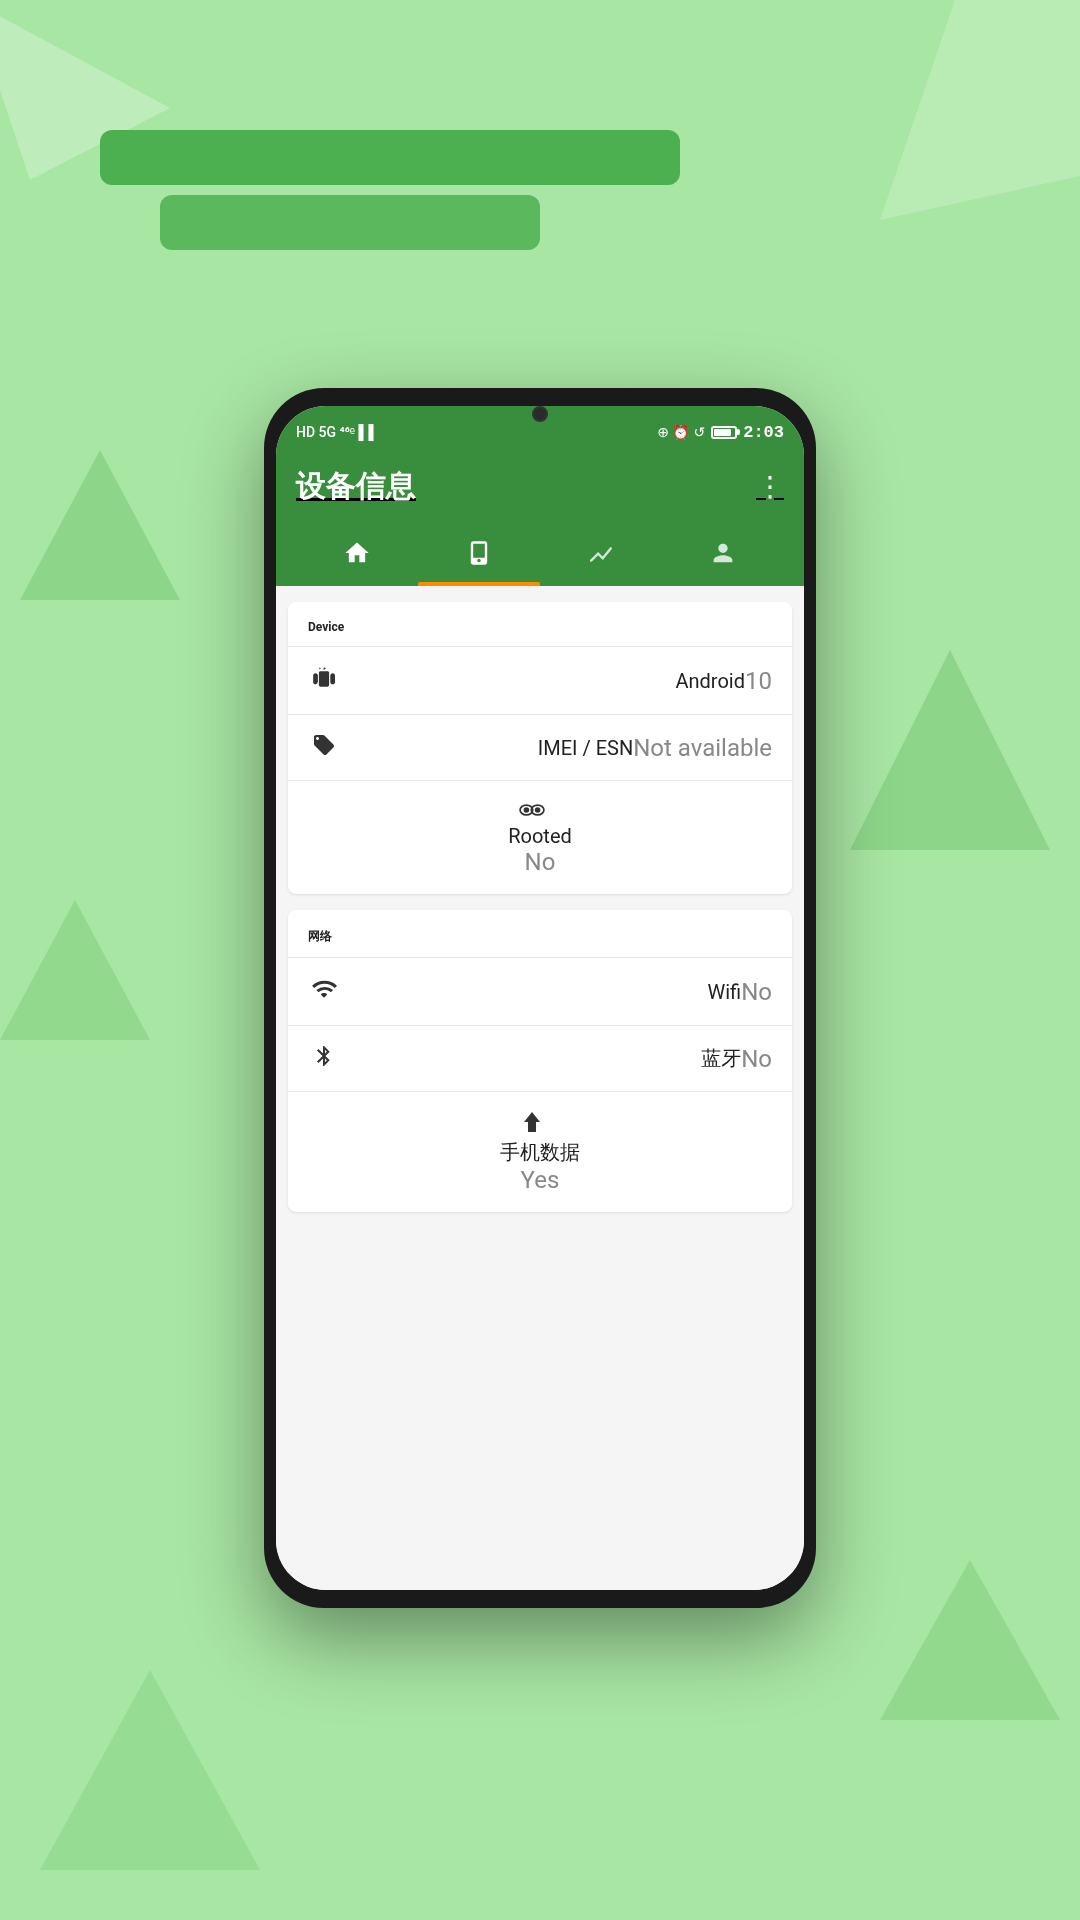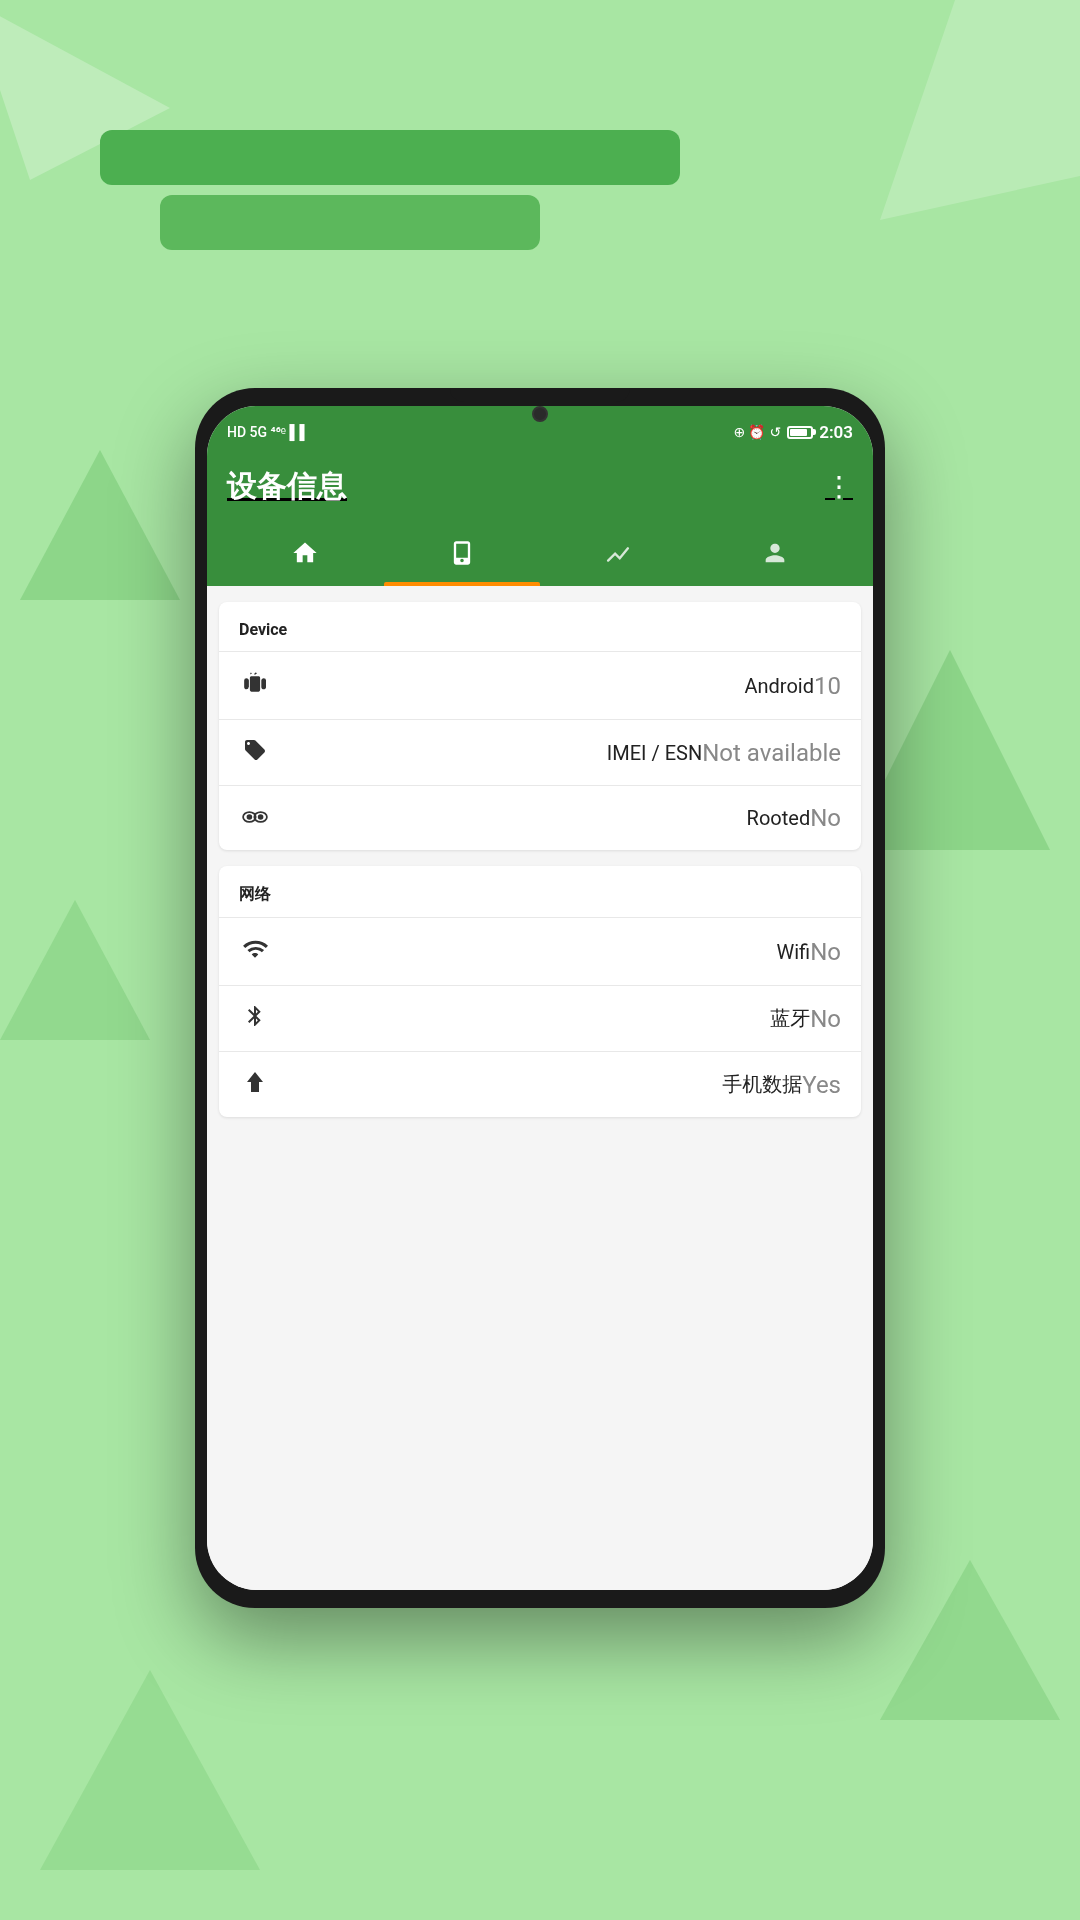--- a/index.html
+++ b/index.html
@@ -58,21 +58,21 @@
       width: 380px;
       height: 55px;
       background: #5cb85c;
       border-radius: 12px;
       margin-left: 60px;
     }
 
     
     .phone-frame {
       position: relative;
-      width: 690px;
+      width: 552px;
       height: 1220px;
       background: #1a1a1a;
       border-radius: 60px;
       box-shadow: 0 30px 80px rgba(0,0,0,0.4);
       margin-top: 76px;
     }
 
     .phone-screen {
       position: absolute;
       top: 18px;
@@ -139,20 +139,21 @@
     .status-right {
       display: flex;
       align-items: center;
       gap: 6px;
     }
 
     .status-time {
       font-size: 17px;
       color: white;
       font-weight: 600;
+      font-family: Liberation Mono, monospace;
     }
 
     .battery-icon {
       width: 26px;
       height: 13px;
       border: 2px solid white;
       border-radius: 3px;
       position: relative;
       display: inline-block;
     }
@@ -252,36 +253,37 @@
     .info-card {
       background: white;
       margin: 16px 12px;
       border-radius: 8px;
       overflow: hidden;
       box-shadow: 0 1px 3px rgba(0,0,0,0.1);
     }
 
     .card-section-title {
       padding: 18px 20px 12px;
-      font-size: 16px;
+      font-size: 12px;
       font-weight: 700;
       color: #222;
       border-bottom: 1px solid #e8e8e8;
     }
 
     .info-row {
       display: flex;
       align-items: center;
       padding: 18px 20px;
       border-bottom: 1px solid #e8e8e8;
       text-align: right;
     }
 
     .info-row:last-child {
       border-bottom: none;
+      flex-direction: column;
     }
 
     .info-icon {
       width: 32px;
       text-align: center;
       font-size: 22px;
       color: #333;
       margin-right: 16px;
       flex-shrink: 0;
     }

